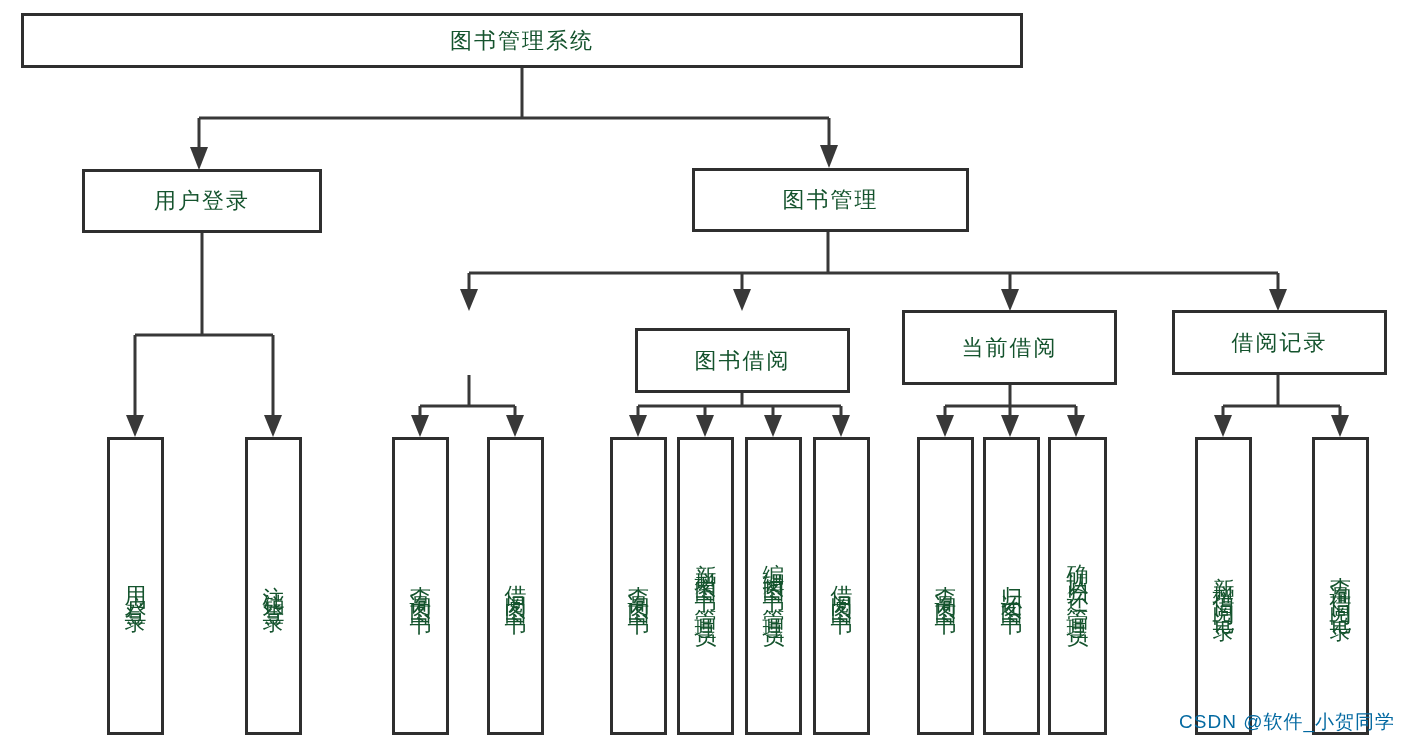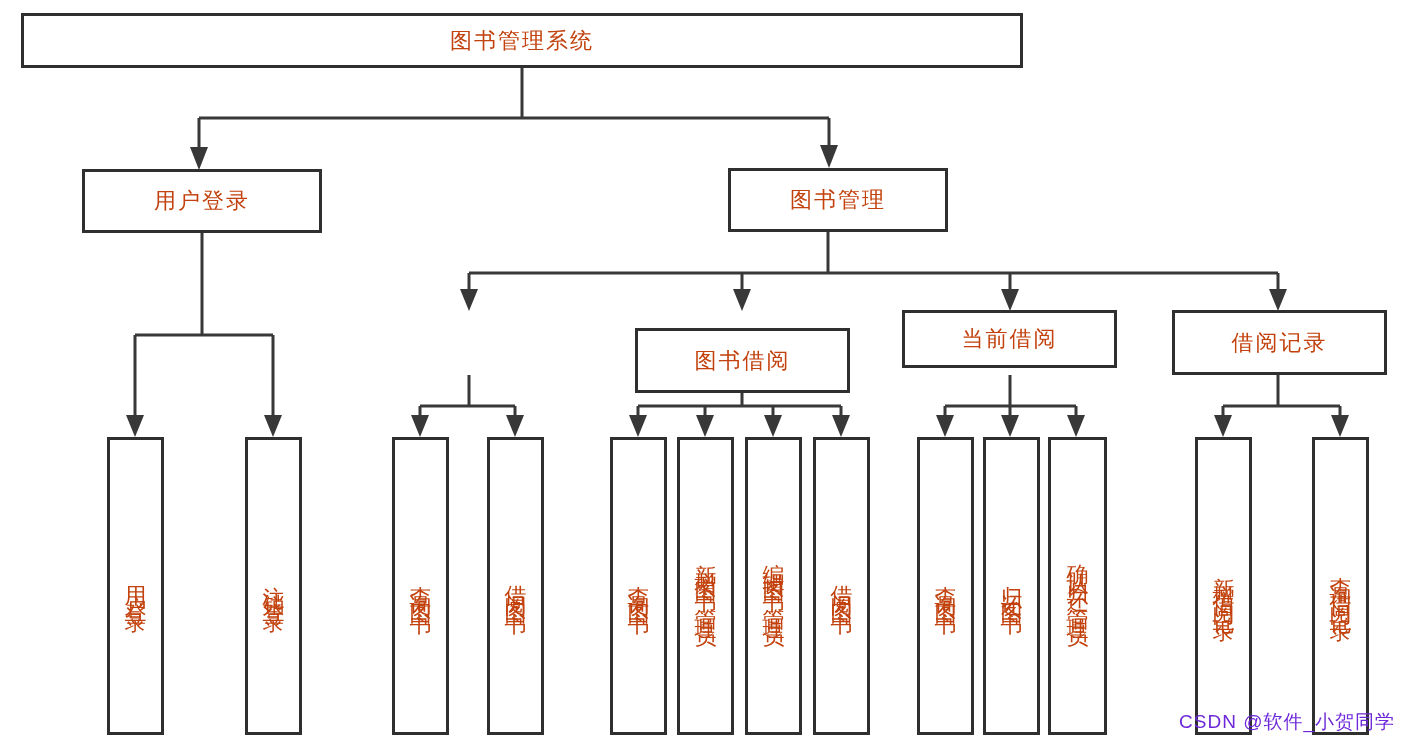--- a/index.html
+++ b/index.html
@@ -24,42 +24,42 @@
   }
   .node {
     position: absolute;
     box-sizing: border-box;
     border: 3px solid #2f2f2f;
     background: #ffffff;
     display: flex;
     align-items: center;
     justify-content: center;
     z-index: 2;
-    color: #c2410c;
+    color: #14532d;
   }
   .node.h span {
     font-size: 22px;
     letter-spacing: 2px;
     white-space: nowrap;
   }
   .node.v span {
     writing-mode: vertical-rl;
     text-orientation: mixed;
     font-size: 22px;
     letter-spacing: 9px;
     line-height: 1;
     white-space: nowrap;
   }
   .watermark {
     position: absolute;
     right: 10px;
     bottom: 12px;
     z-index: 3;
     font-size: 19px;
-    color: #6d28d9;
+    color: #0369a1;
     letter-spacing: 1px;
     white-space: nowrap;
   }
 </style>
 </head>
 <body>
 
 <div id="stage">
 
   <svg id="wires" viewBox="0 0 1405 747" xmlns="http://www.w3.org/2000/svg">
@@ -102,28 +102,28 @@
     </g>
   </svg>
 
   <div class="node h" style="left:21px;top:13px;width:1002px;height:55px">
     <span>图书管理系统</span>
   </div>
 
   <div class="node h" style="left:82px;top:169px;width:240px;height:64px">
     <span>用户登录</span>
   </div>
-  <div class="node h" style="left:728px;top:168px;width:220px;height:64px">
+  <div class="node h" style="left:692px;top:168px;width:277px;height:64px">
     <span>图书管理</span>
   </div>
 
   <div class="node h" style="left:635px;top:328px;width:215px;height:65px">
     <span>图书借阅</span>
   </div>
-  <div class="node h" style="left:902px;top:310px;width:215px;height:58px">
+  <div class="node h" style="left:902px;top:310px;width:215px;height:75px">
     <span>当前借阅</span>
   </div>
   <div class="node h" style="left:1172px;top:310px;width:215px;height:65px">
     <span>借阅记录</span>
   </div>
 
   <div class="node v" style="left:107px;top:437px;width:57px;height:298px">
     <span>用户登录</span>
   </div>
   <div class="node v" style="left:245px;top:437px;width:57px;height:298px">

